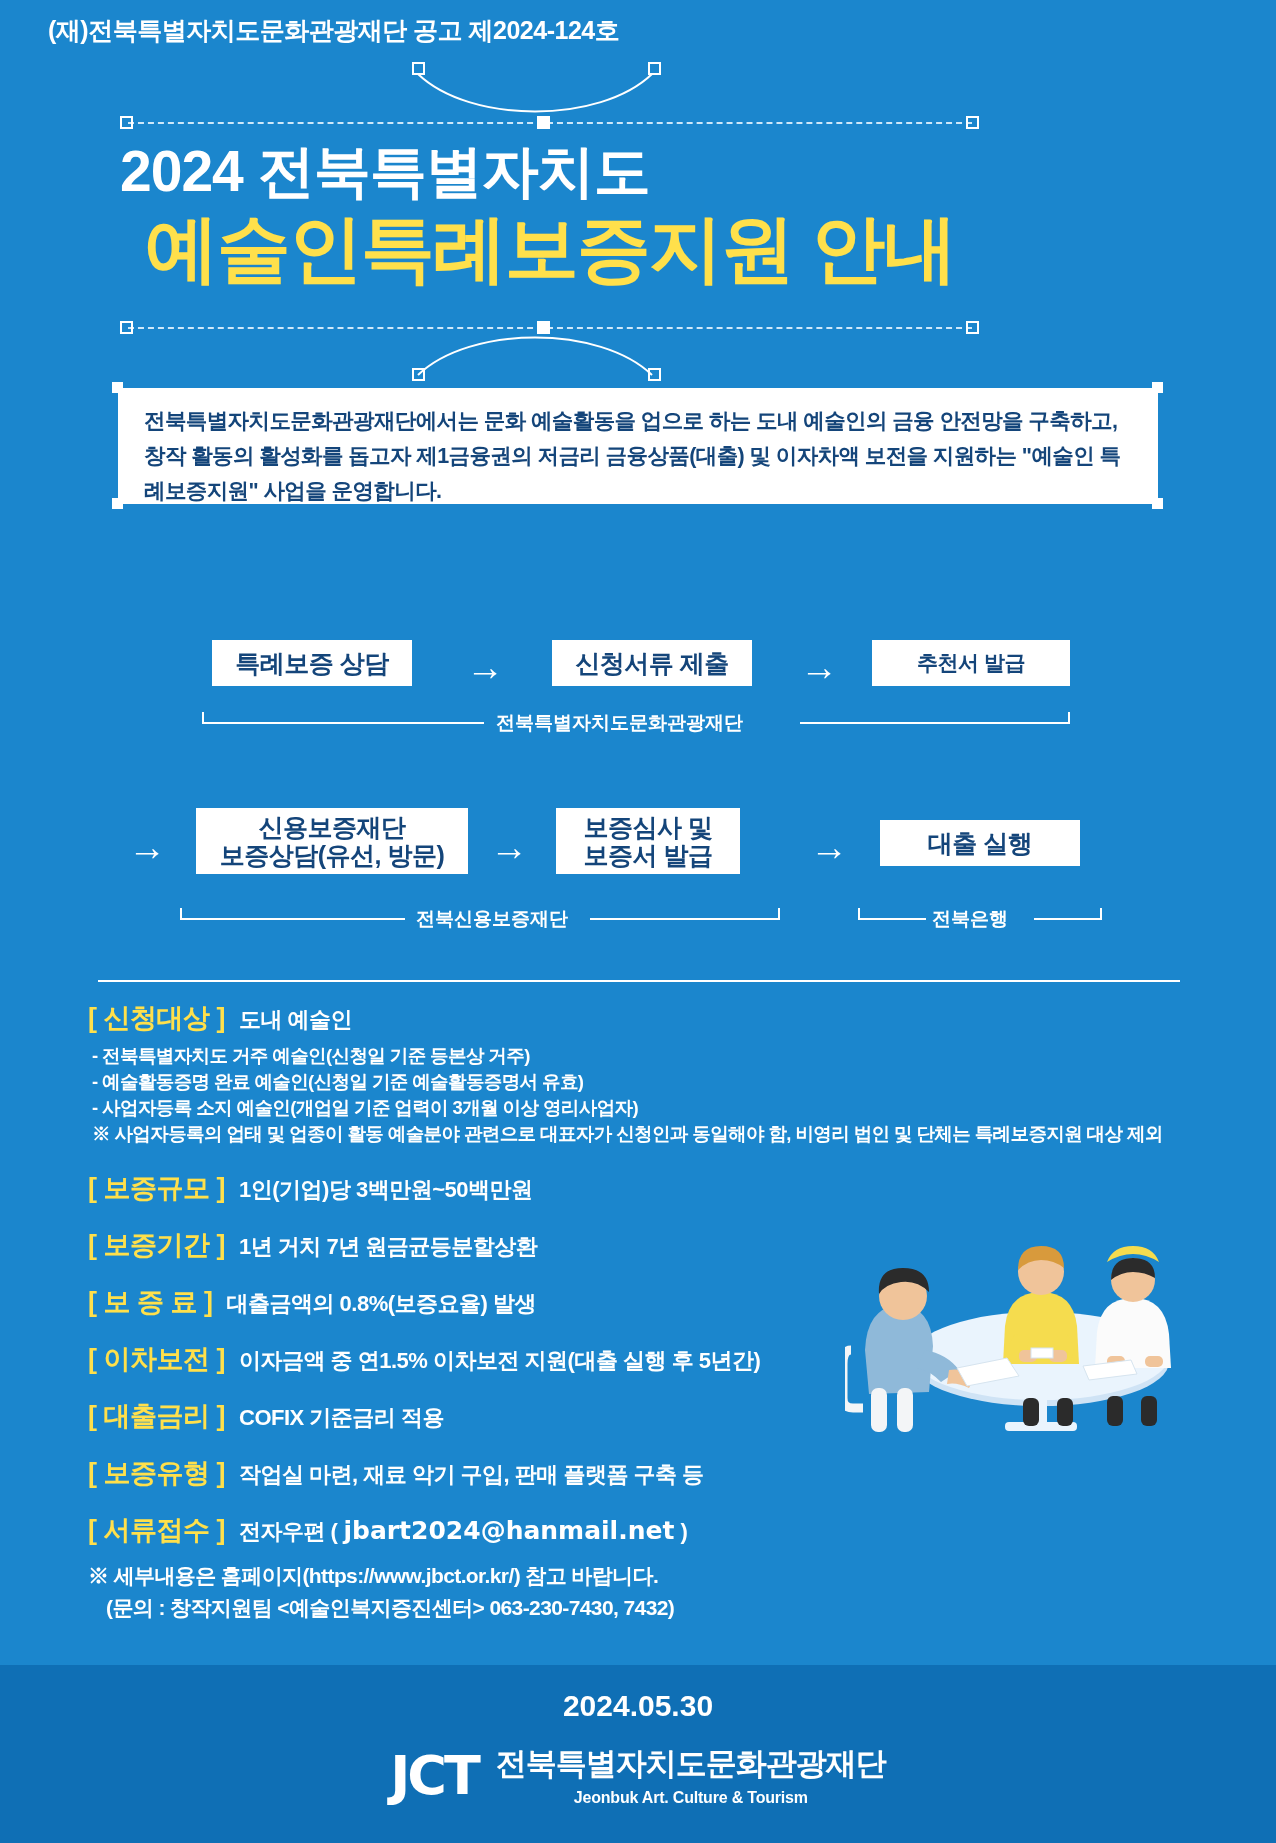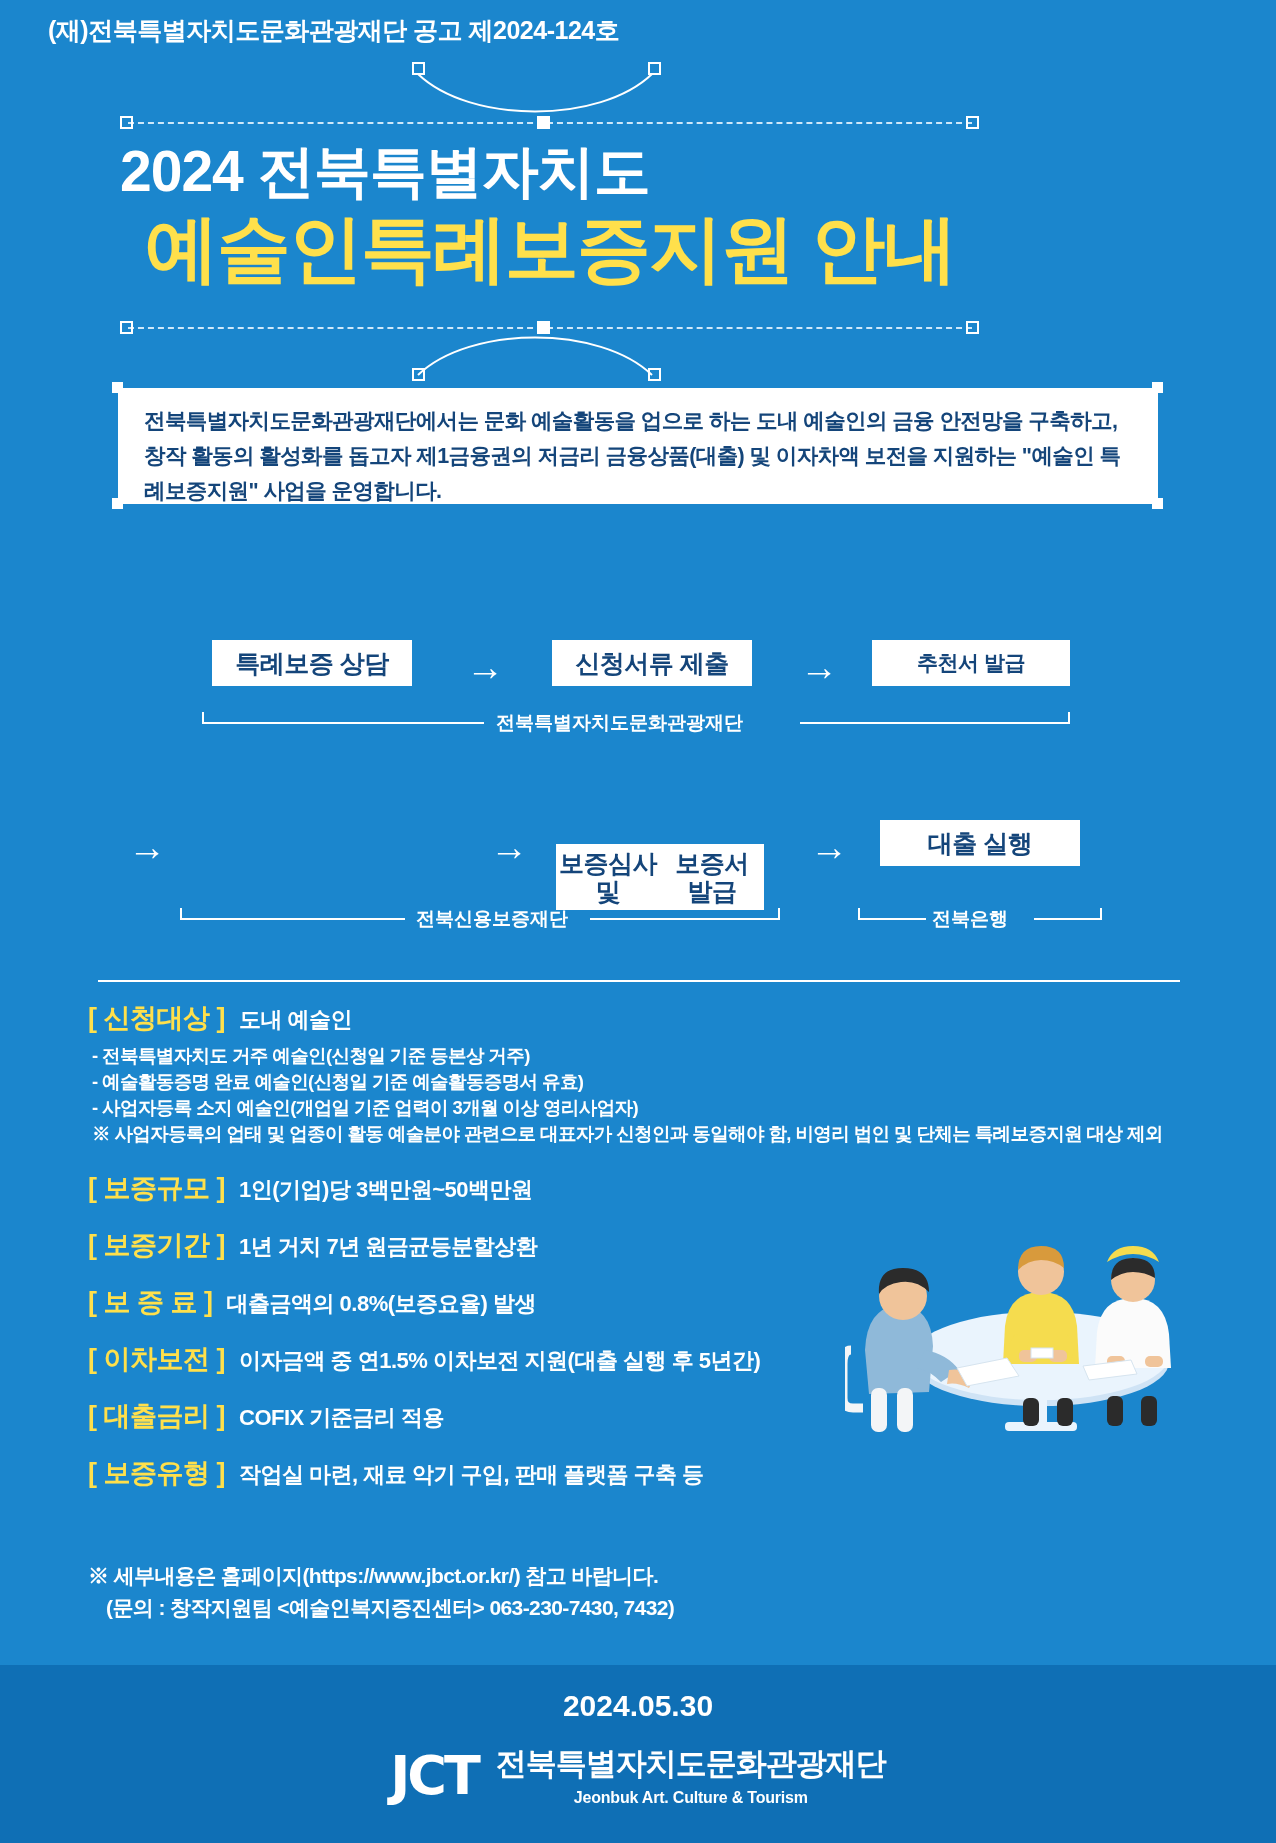--- a/index.html
+++ b/index.html
@@ -171,22 +171,26 @@
   <div class="arrow" style="left:800px; top:648px;">→</div>
   <div class="chip" style="left:872px; top:640px; width:198px; height:46px; font-size:21px;">추천서 발급</div>
 
   <div class="brace-line" style="left:202px; top:722px; width:282px;"></div>
   <div class="brace-line" style="left:800px; top:722px; width:270px;"></div>
   <div class="brace-tick" style="left:202px; top:712px; height:12px;"></div>
   <div class="brace-tick" style="left:1068px; top:712px; height:12px;"></div>
   <div class="brace-label" style="left:496px; top:710px;">전북특별자치도문화관광재단</div>
 
   <div class="arrow" style="left:128px; top:828px;">→</div>
+  <div class="chip" style="left:196px; top:808px; width:272px; height:66px; font-size:25px; flex-direction:column;">
+    <span>신용보증재단</span>
+    <span>보증상담(유선, 방문)</span>
+  </div>
   <div class="arrow" style="left:490px; top:828px;">→</div>
-  <div class="chip" style="left:556px; top:808px; width:208px; height:66px; font-size:25px; flex-direction:row;margin-top:36px;">
+  <div class="chip" style="left:556px; top:808px; width:184px; height:66px; font-size:25px; flex-direction:column;">
     <span>보증심사 및</span>
     <span>보증서 발급</span>
   </div>
   <div class="arrow" style="left:810px; top:828px;">→</div>
   <div class="chip" style="left:880px; top:820px; width:200px; height:46px; font-size:25px;">대출 실행</div>
 
   <div class="brace-line" style="left:180px; top:918px; width:225px;"></div>
   <div class="brace-line" style="left:590px; top:918px; width:190px;"></div>
   <div class="brace-tick" style="left:180px; top:908px; height:12px;"></div>
   <div class="brace-tick" style="left:778px; top:908px; height:12px;"></div>
@@ -237,20 +241,26 @@
   <div class="detail" style="top:1398px;">
     <span class="d-label">[ 대출금리 ]</span>
     <span class="d-val">COFIX 기준금리 적용</span>
   </div>
 
   <div class="detail" style="top:1455px;">
     <span class="d-label">[ 보증유형 ]</span>
     <span class="d-val">작업실 마련, 재료 악기 구입, 판매 플랫폼 구축 등</span>
   </div>
 
+  <div class="detail" style="top:1512px;">
+    <span class="d-label">[ 서류접수 ]</span>
+    <span class="d-val">전자우편 (</span>
+    <span class="d-val email" style="margin-left:6px;">jbart2024@hanmail.net</span>
+    <span class="d-val" style="margin-left:6px;">)</span>
+  </div>
 
   <div class="footnote">
     <div>※ 세부내용은 홈페이지(https://www.jbct.or.kr/) 참고 바랍니다.</div>
     <div style="padding-left:18px;">(문의 : 창작지원팀 &lt;예술인복지증진센터&gt; 063-230-7430, 7432)</div>
   </div>
 
   <div class="illus">
     <svg width="350" height="240" viewBox="0 0 350 240">
 
       <ellipse cx="196" cy="162" rx="128" ry="44" fill="#cfe3f5"></ellipse>

